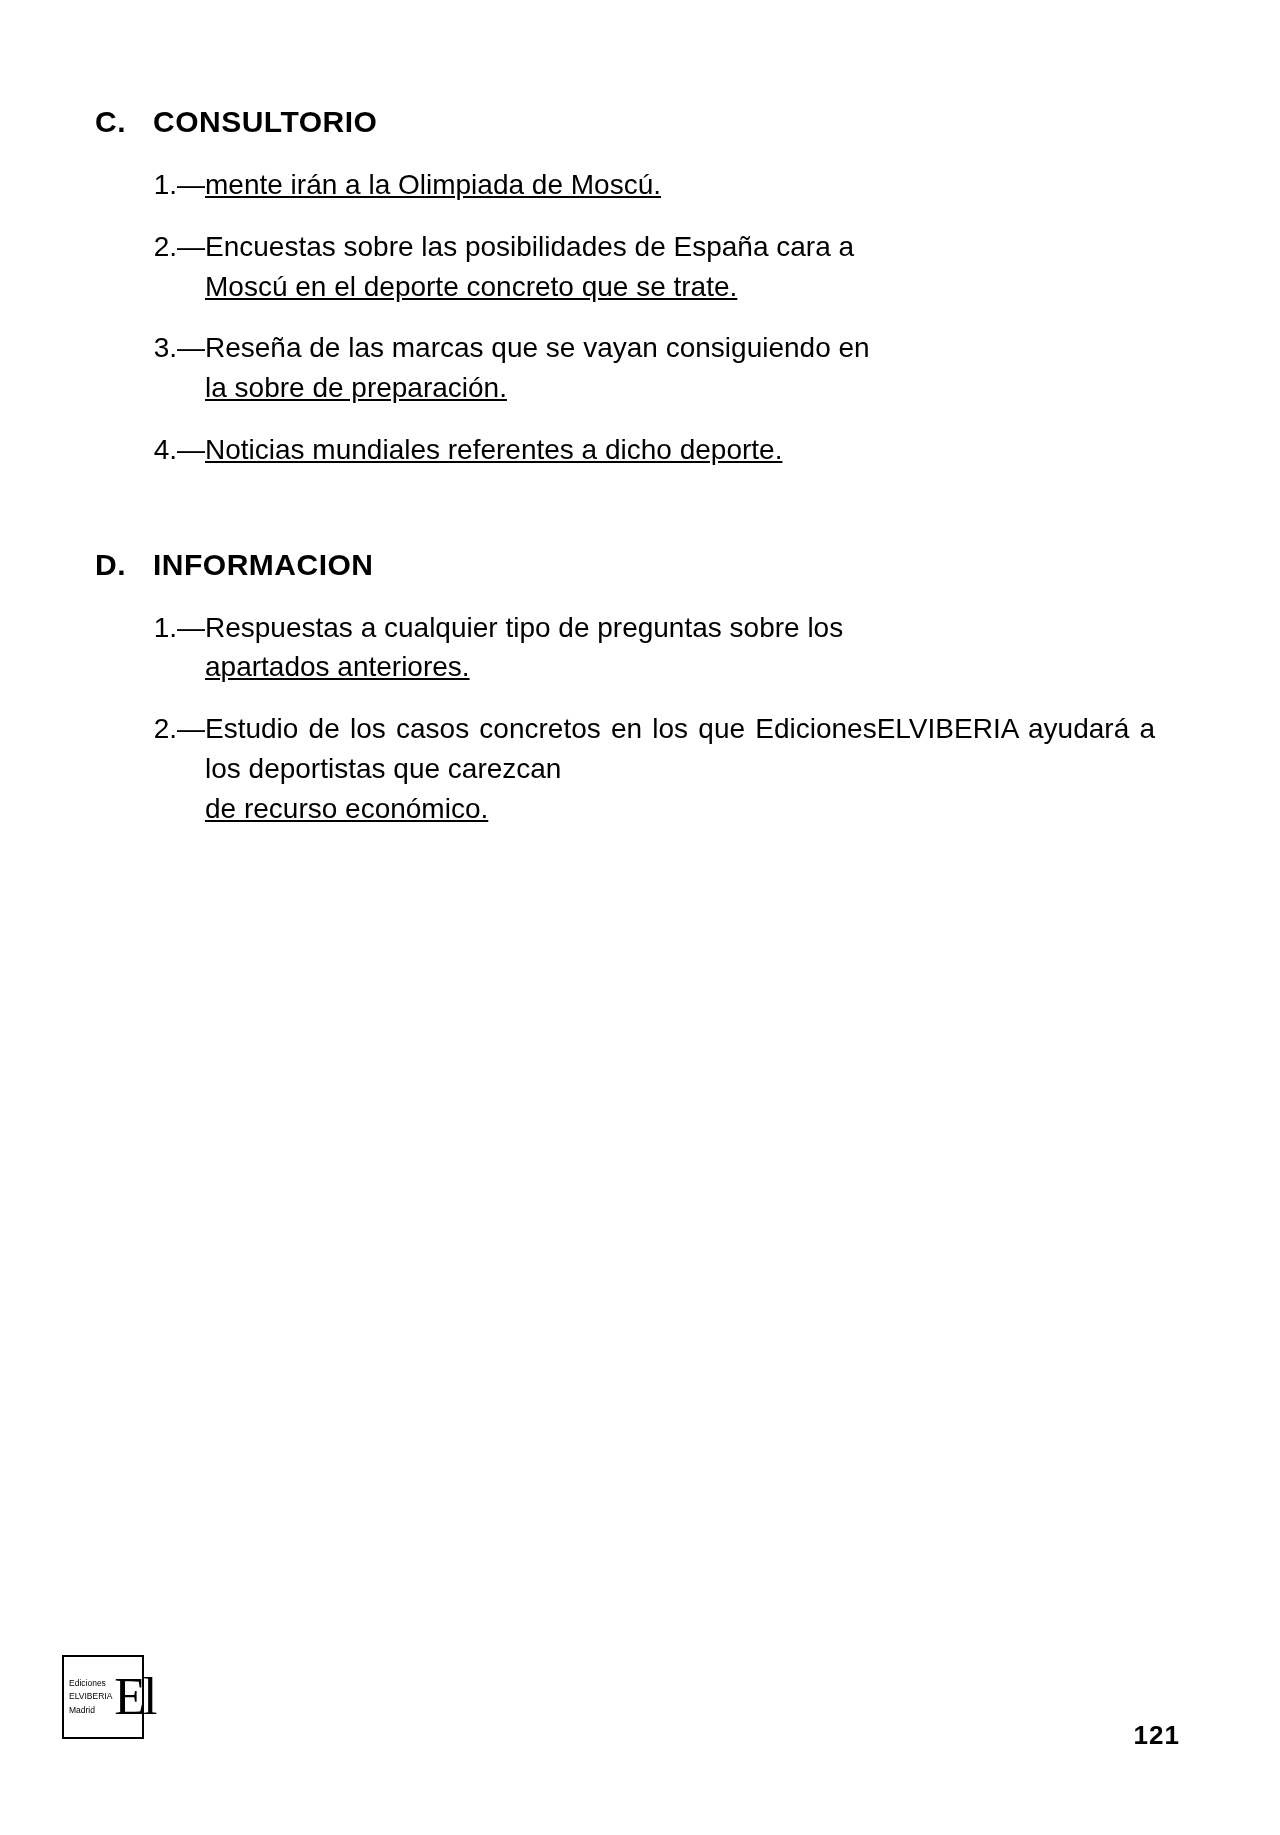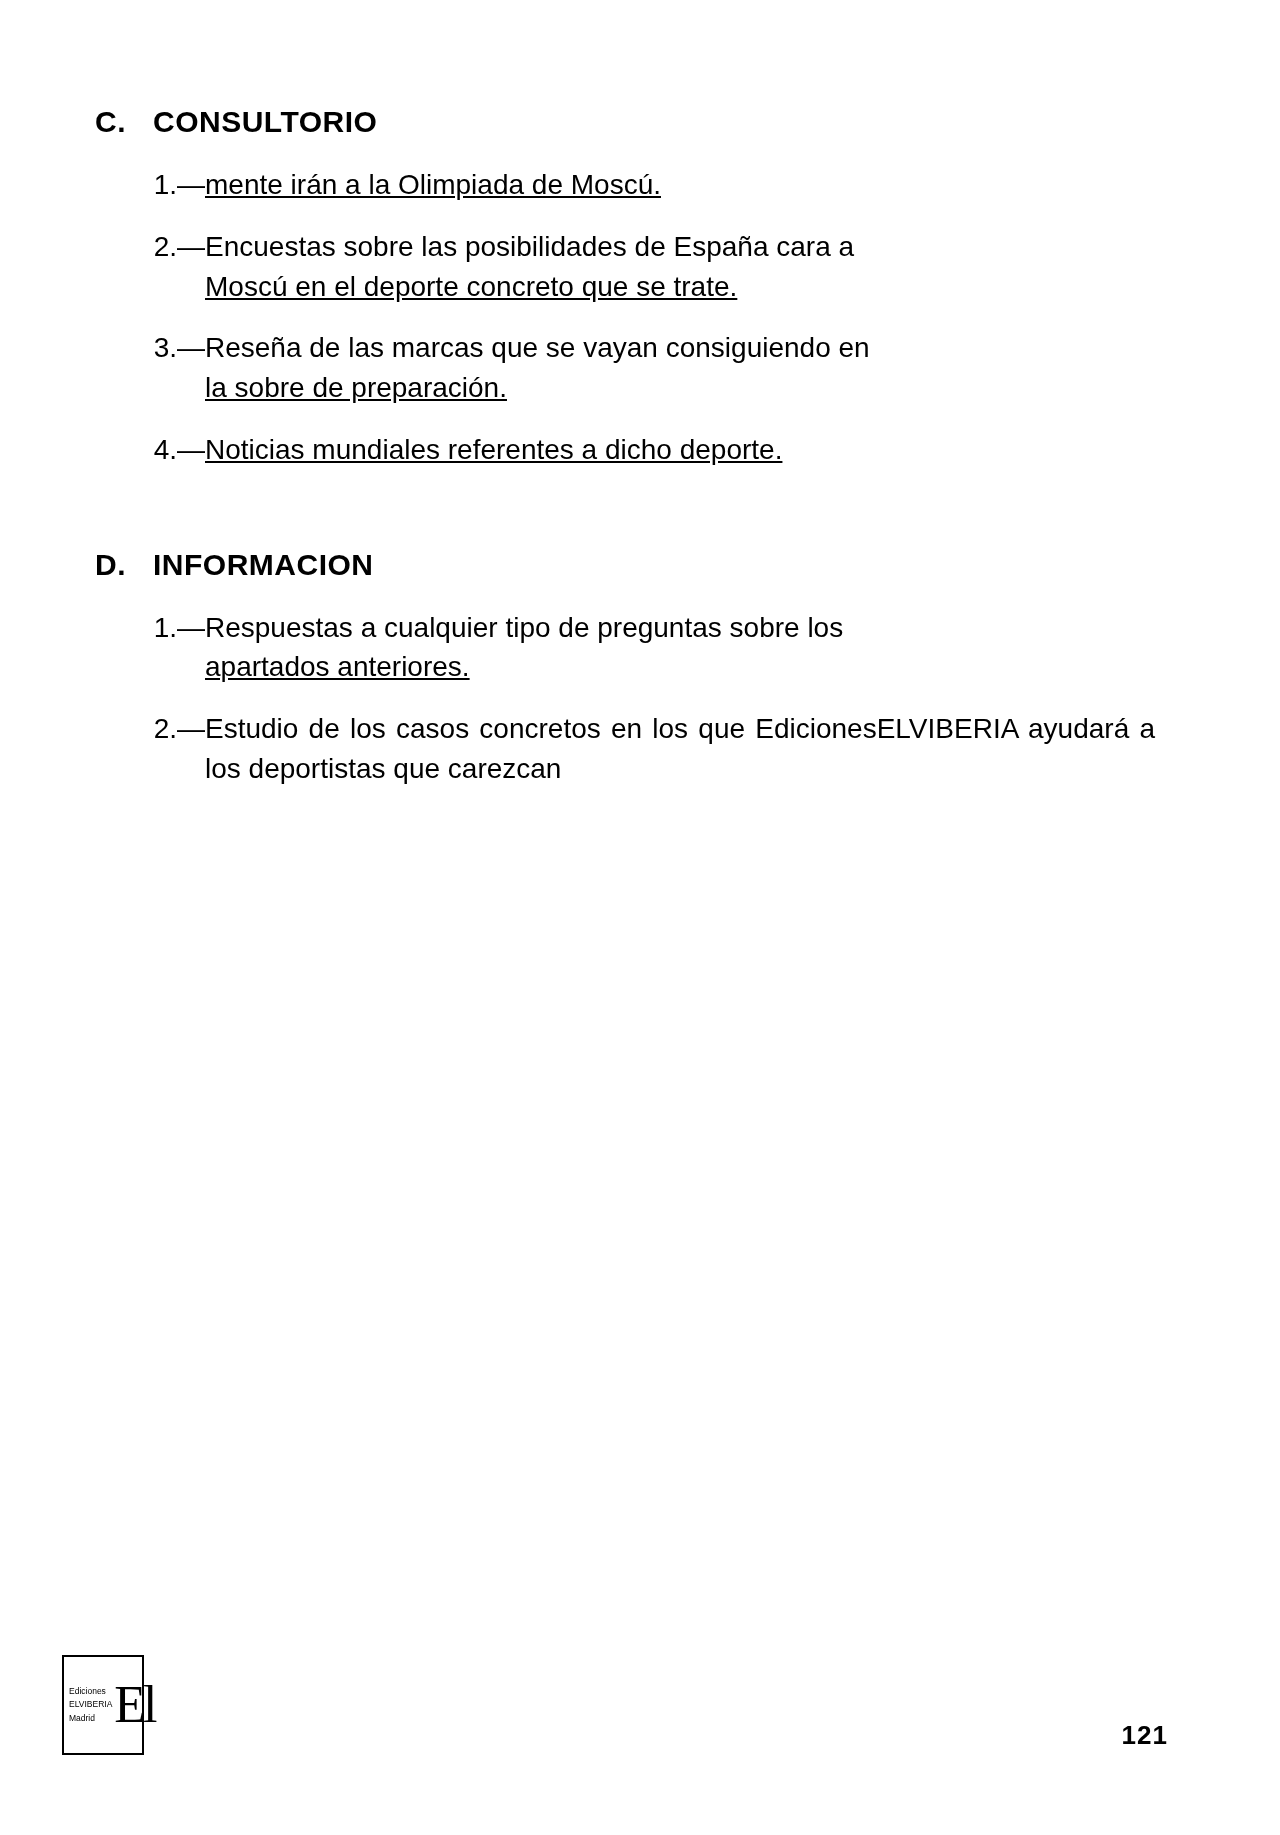--- a/index.html
+++ b/index.html
@@ -86,21 +86,21 @@
   .sec-c-wrap { margin-left: 48px; }
   .sec-d-wrap { margin-left: 48px; }
 
   .section-gap { height: 56px; }
 
   .colophon {
     position: absolute;
     left: 62px;
     top: 1655px;
     width: 82px;
-    height: 100px;
+    height: 84px;
     border: 2px solid #000;
     box-sizing: border-box;
     display: flex;
     align-items: center;
     padding: 6px 5px;
   }
   .colophon-text {
     font-size: 8.5px;
     line-height: 1.55;
     flex: 1 1 auto;
@@ -108,21 +108,21 @@
   .colophon-logo {
     font-family: "Liberation Serif", serif;
     font-weight: normal;
     font-size: 52px;
     line-height: 0.82;
     letter-spacing: -3px;
     padding-left: 2px;
   }
   .page-number {
     position: absolute;
-    right: 112px;
+    right: 100px;
     top: 1720px;
     font-size: 26px;
     font-weight: bold;
     letter-spacing: 1px;
   }
 </style>
 </head>
 <body>
 
 <div class="page">
@@ -165,21 +165,21 @@
         <span class="section-title">INFORMACION</span>
       </div>
       <div class="sec-d-wrap">
         <ul class="item-list">
           <li class="item">
             <span class="item-num">1.—</span>
             <span class="item-text"><span>Respuestas a cualquier tipo de preguntas sobre los</span><span class="last-line">apartados anteriores.</span></span>
           </li>
           <li class="item">
             <span class="item-num">2.—</span>
-            <span class="item-text"><span>Estudio de los casos concretos en los que Ediciones</span><span>ELVIBERIA ayudará a los deportistas que carezcan</span></span>
+            <span class="item-text"><span>Estudio de los casos concretos en los que Ediciones</span><span>ELVIBERIA ayudará a los deportistas que carezcan</span><span class="last-line">de recurso económico.</span></span>
           </li>
         </ul>
       </div>
     </div>
 
   </div>
 
   <div class="colophon">
     <div class="colophon-text">
       <div>Ediciones</div>

